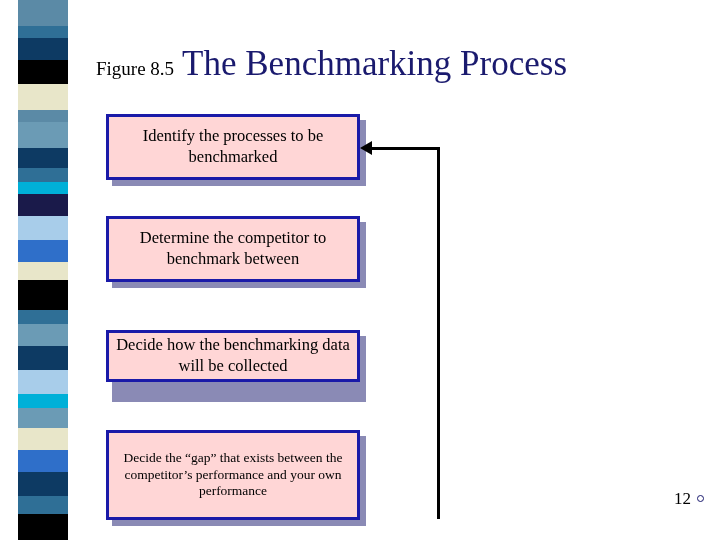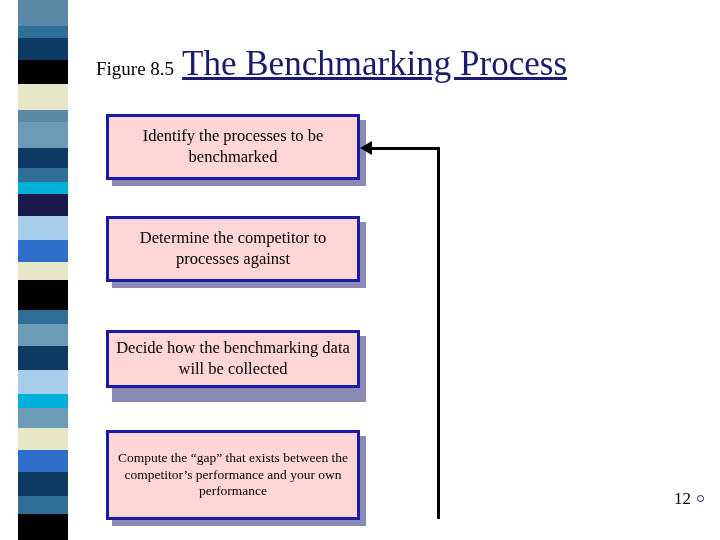--- a/index.html
+++ b/index.html
@@ -83,21 +83,21 @@
     display: block;
     width: 100%;
     padding: 0 6px;
     box-sizing: border-box;
   }
 
   #box1 { left: 106px; top: 114px;  width: 254px; height: 66px; font-size: 16.5px; }
   #sh1  { left: 112px; top: 120px;  width: 254px; height: 66px; }
   #box2 { left: 106px; top: 216px;  width: 254px; height: 66px; font-size: 16.5px; }
   #sh2  { left: 112px; top: 222px;  width: 254px; height: 66px; }
-  #box3 { left: 106px; top: 330px;  width: 254px; height: 58px; font-size: 16.5px; text-align: center; }
+  #box3 { left: 106px; top: 330px;  width: 254px; height: 52px; font-size: 16.5px; text-align: center; }
   #sh3  { left: 112px; top: 336px;  width: 254px; height: 66px; }
   #box4 { left: 106px; top: 430px;  width: 254px; height: 90px; font-size: 13.5px; }
   #sh4  { left: 112px; top: 436px;  width: 254px; height: 90px; }
 
   
   #arrow-vert {
     position: absolute;
     left: 437px;
     top: 147px;
     width: 3px;
@@ -174,41 +174,41 @@
       <div class="band" style="top: 394px; height: 14px; background: rgb(0, 176, 216);"></div>
       <div class="band" style="top: 408px; height: 20px; background: rgb(107, 155, 181);"></div>
       <div class="band" style="top: 428px; height: 22px; background: rgb(232, 230, 201);"></div>
       <div class="band" style="top: 450px; height: 22px; background: rgb(47, 111, 201);"></div>
       <div class="band" style="top: 472px; height: 24px; background: rgb(13, 58, 99);"></div>
       <div class="band" style="top: 496px; height: 18px; background: rgb(47, 111, 150);"></div>
       <div class="band" style="top: 514px; height: 26px; background: rgb(0, 0, 0);"></div>
     </div>
 
   <div id="title-block">
-    <span id="figure-label">Figure 8.5</span><span id="title-text" style="color: rgb(26, 26, 110); text-decoration: underline;">The Benchmarking Process</span>
+    <span id="figure-label">Figure 8.5</span><span id="title-text" style="color: rgb(26, 26, 110);">The Benchmarking Process</span>
   </div>
 
   <div class="shadow" id="sh1" style="background: rgb(138, 138, 181);"></div>
   <div class="flowbox" id="box1" style="background: rgb(255, 214, 214); border-color: rgb(26, 26, 168);">
     <span class="box-text">Identify the processes to be benchmarked</span>
   </div>
 
   <div class="shadow" id="sh2" style="background: rgb(138, 138, 181);"></div>
   <div class="flowbox" id="box2" style="background: rgb(255, 214, 214); border-color: rgb(26, 26, 168);">
-    <span class="box-text">Determine the competitor to processes against</span>
+    <span class="box-text">Determine the competitor to benchmark between</span>
   </div>
 
   <div class="shadow" id="sh3" style="background: rgb(138, 138, 181);"></div>
   <div class="flowbox" id="box3" style="background: rgb(255, 214, 214); border-color: rgb(26, 26, 168);">
     <span class="box-text">Decide how the benchmarking data will be collected</span>
   </div>
 
   <div class="shadow" id="sh4" style="background: rgb(138, 138, 181);"></div>
   <div class="flowbox" id="box4" style="background: rgb(255, 214, 214); border-color: rgb(26, 26, 168);">
-    <span class="box-text">Compute the “gap” that exists between the competitor’s performance and your own performance</span>
+    <span class="box-text">Decide the “gap” that exists between the competitor’s performance and your own performance</span>
   </div>
 
   <div id="arrow-vert"></div>
   <div id="arrow-horiz"></div>
   <div id="arrow-head"></div>
 
   <div id="page-number">12</div>
   <div id="page-bullet"></div>
 
 </div>

